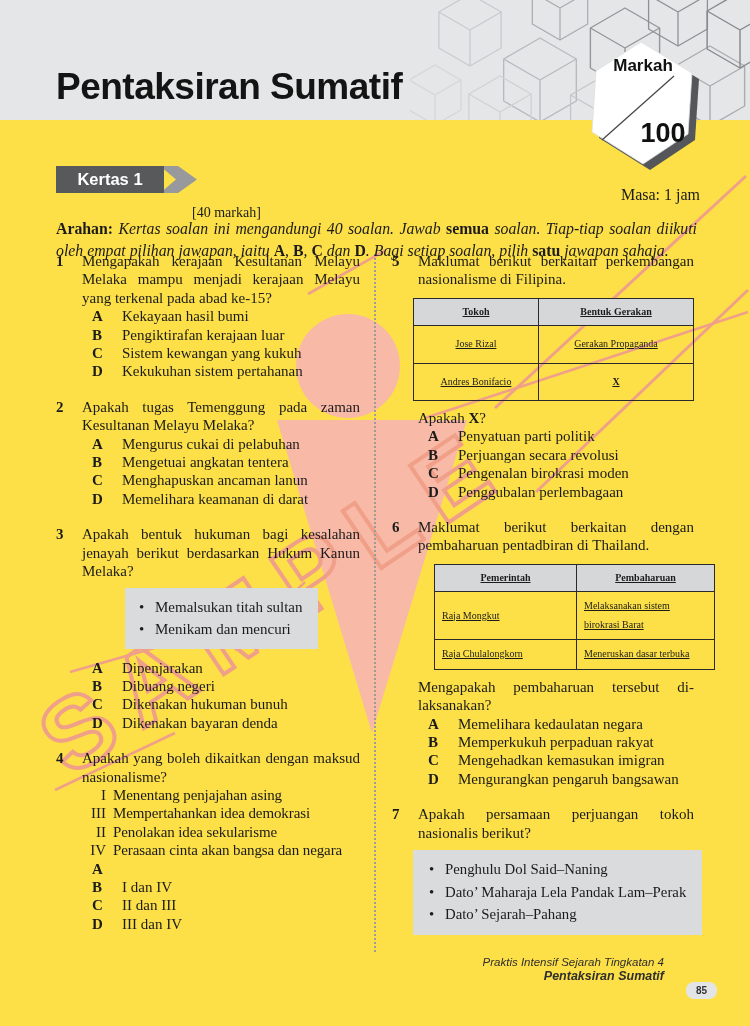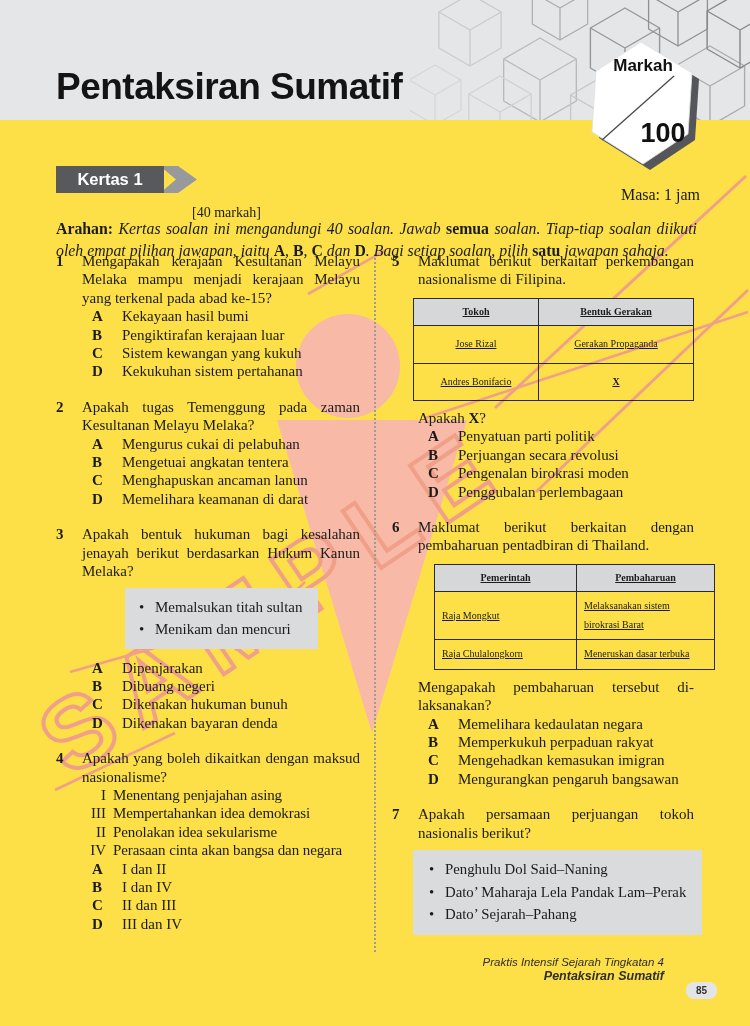--- a/index.html
+++ b/index.html
@@ -227,21 +227,20 @@
           <div class="rom-row">
             <span class="rom-l zt">II</span>
             <span class="rom-t zt">Penolakan idea sekularisme</span>
           </div>
           <div class="rom-row">
             <span class="rom-l zt">IV</span>
             <span class="rom-t zt">Perasaan cinta akan bangsa dan negara</span>
           </div>
           <div class="opt">
             <span class="opt-l zt">A</span>
-            <span class="opt-t zt">I dan II</span>
           </div>
           <div class="opt">
             <span class="opt-l zt">B</span>
             <span class="opt-t zt">I dan IV</span>
           </div>
           <div class="opt">
             <span class="opt-l zt">C</span>
             <span class="opt-t zt">II dan III</span>
           </div>
           <div class="opt">

